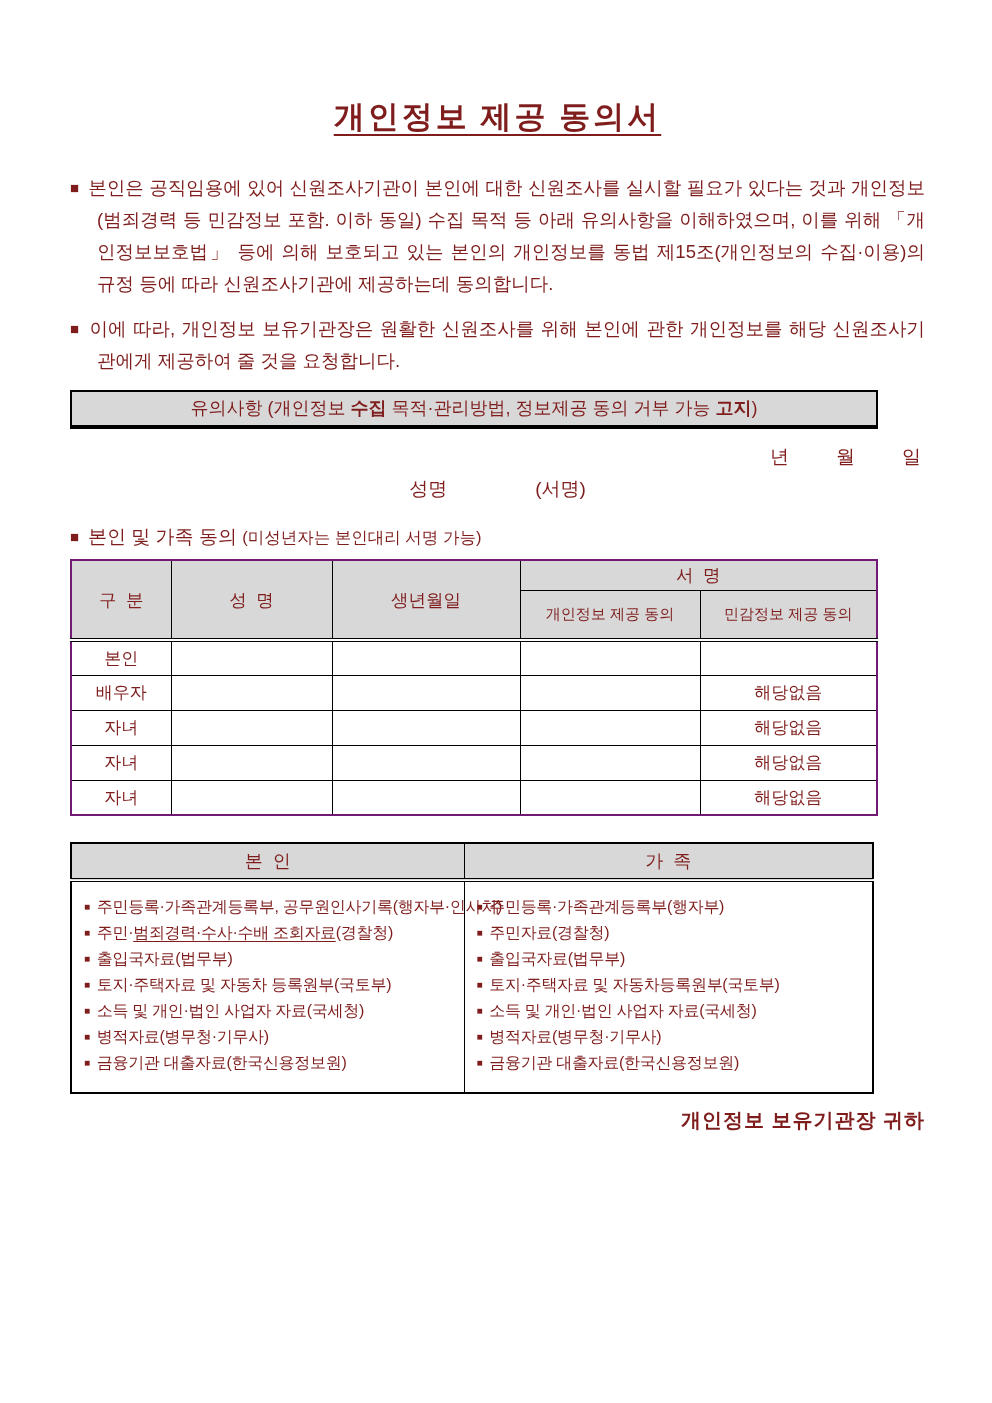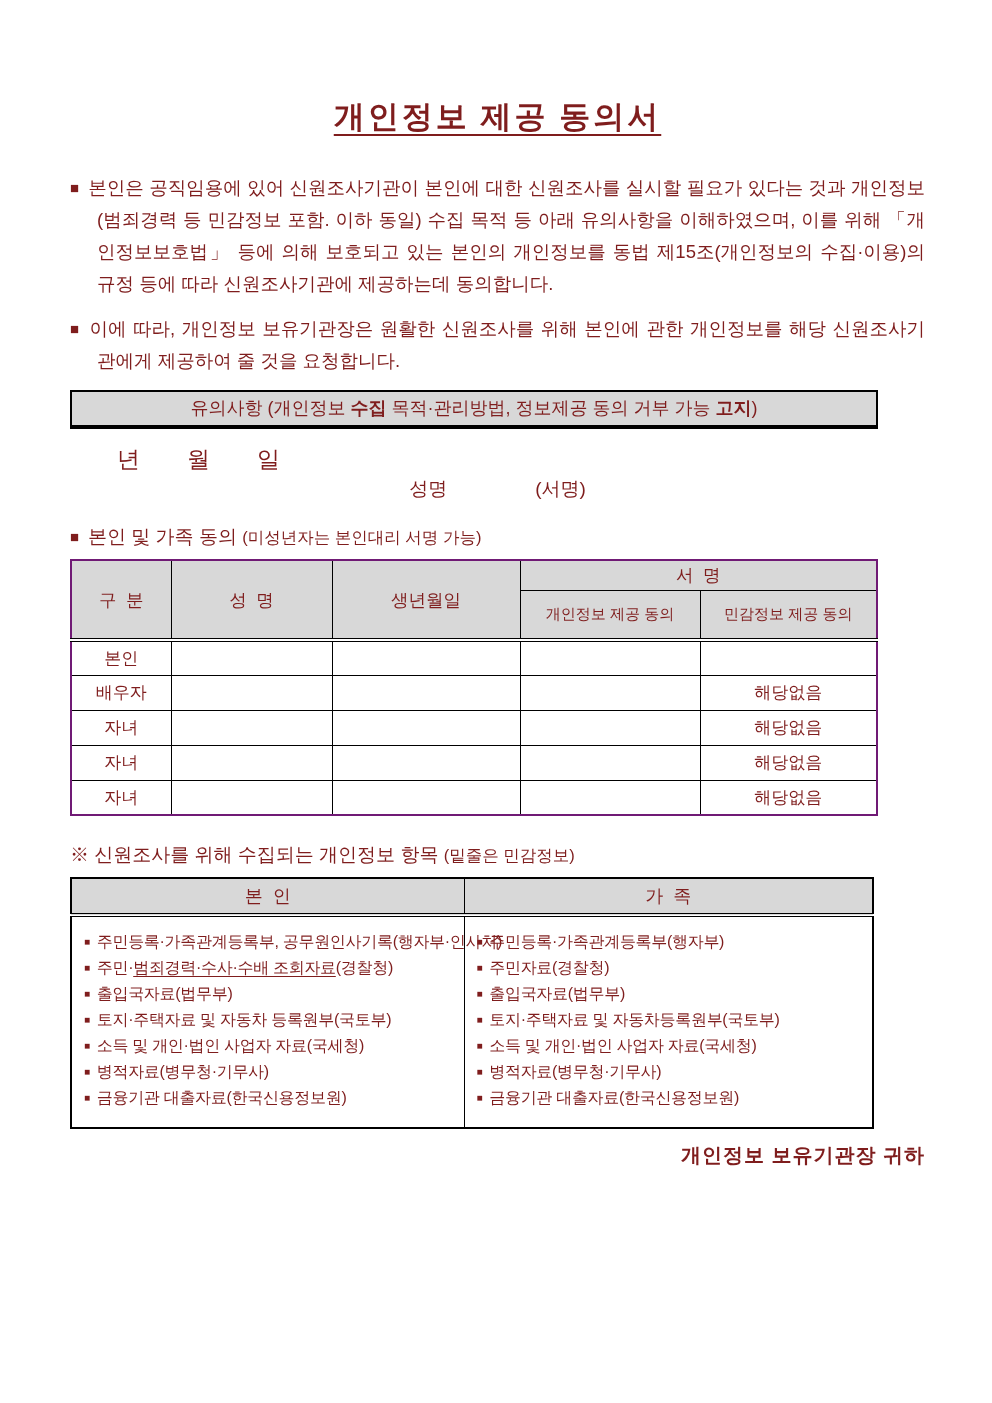--- a/index.html
+++ b/index.html
@@ -63,21 +63,22 @@
     text-align: justify;
     word-break: break-all;
     padding-left: 17px;
     text-indent: -17px;
     margin-bottom: 7px;
   }
   .notice-item:last-child { margin-bottom: 0; }
   .sq-small { font-size: 10px; margin-right: 7px; vertical-align: 2px; }
   
   .date-line {
-    font-size: 23px;
+    text-align: right;
+    font-size: 19px;
     height: 26px;
     margin: 12px 4px 6px 0;
   }
   .date-line span { display: inline-block; margin-left: 47px; }
   .sign-line {
     text-align: center;
     font-size: 19px;
     height: 26px;
     margin: 0 0 22px 0;
   }
@@ -220,21 +221,20 @@
       <tr>
         <td>자녀</td>
         <td></td>
         <td></td>
         <td></td>
         <td>해당없음</td>
       </tr>
     </tbody>
   </table>
 
-  <div class="section-head items-head"><span>※ 신원조사를 위해 수집되는 개인정보 항목 </span><span class="sub">(밑줄은 민감정보)</span></div>
 
   <table class="items-table">
     <colgroup>
         <col style="width:393px">
         <col style="width:409px">
       </colgroup>
     <thead>
       <tr>
         <th>본  인</th>
         <th>가  족</th>

